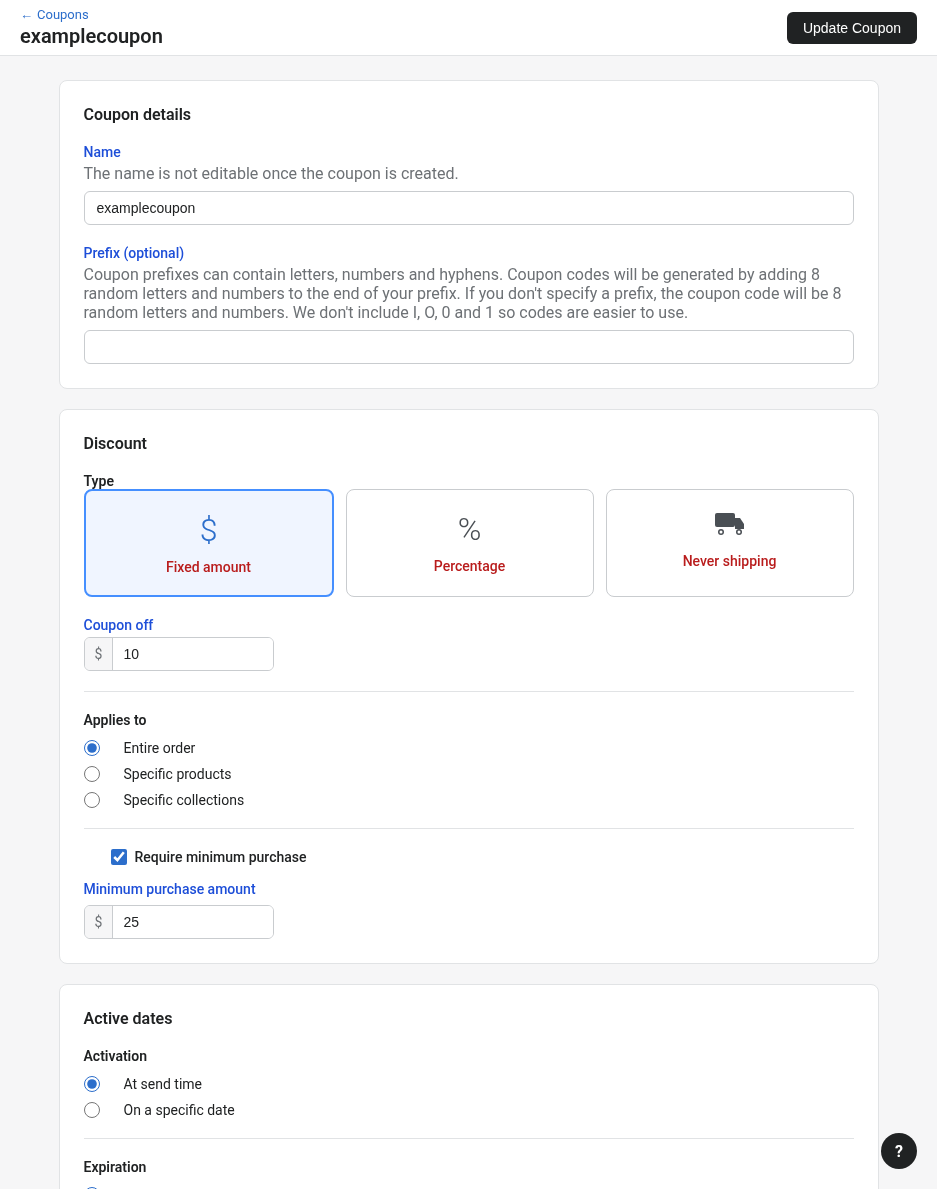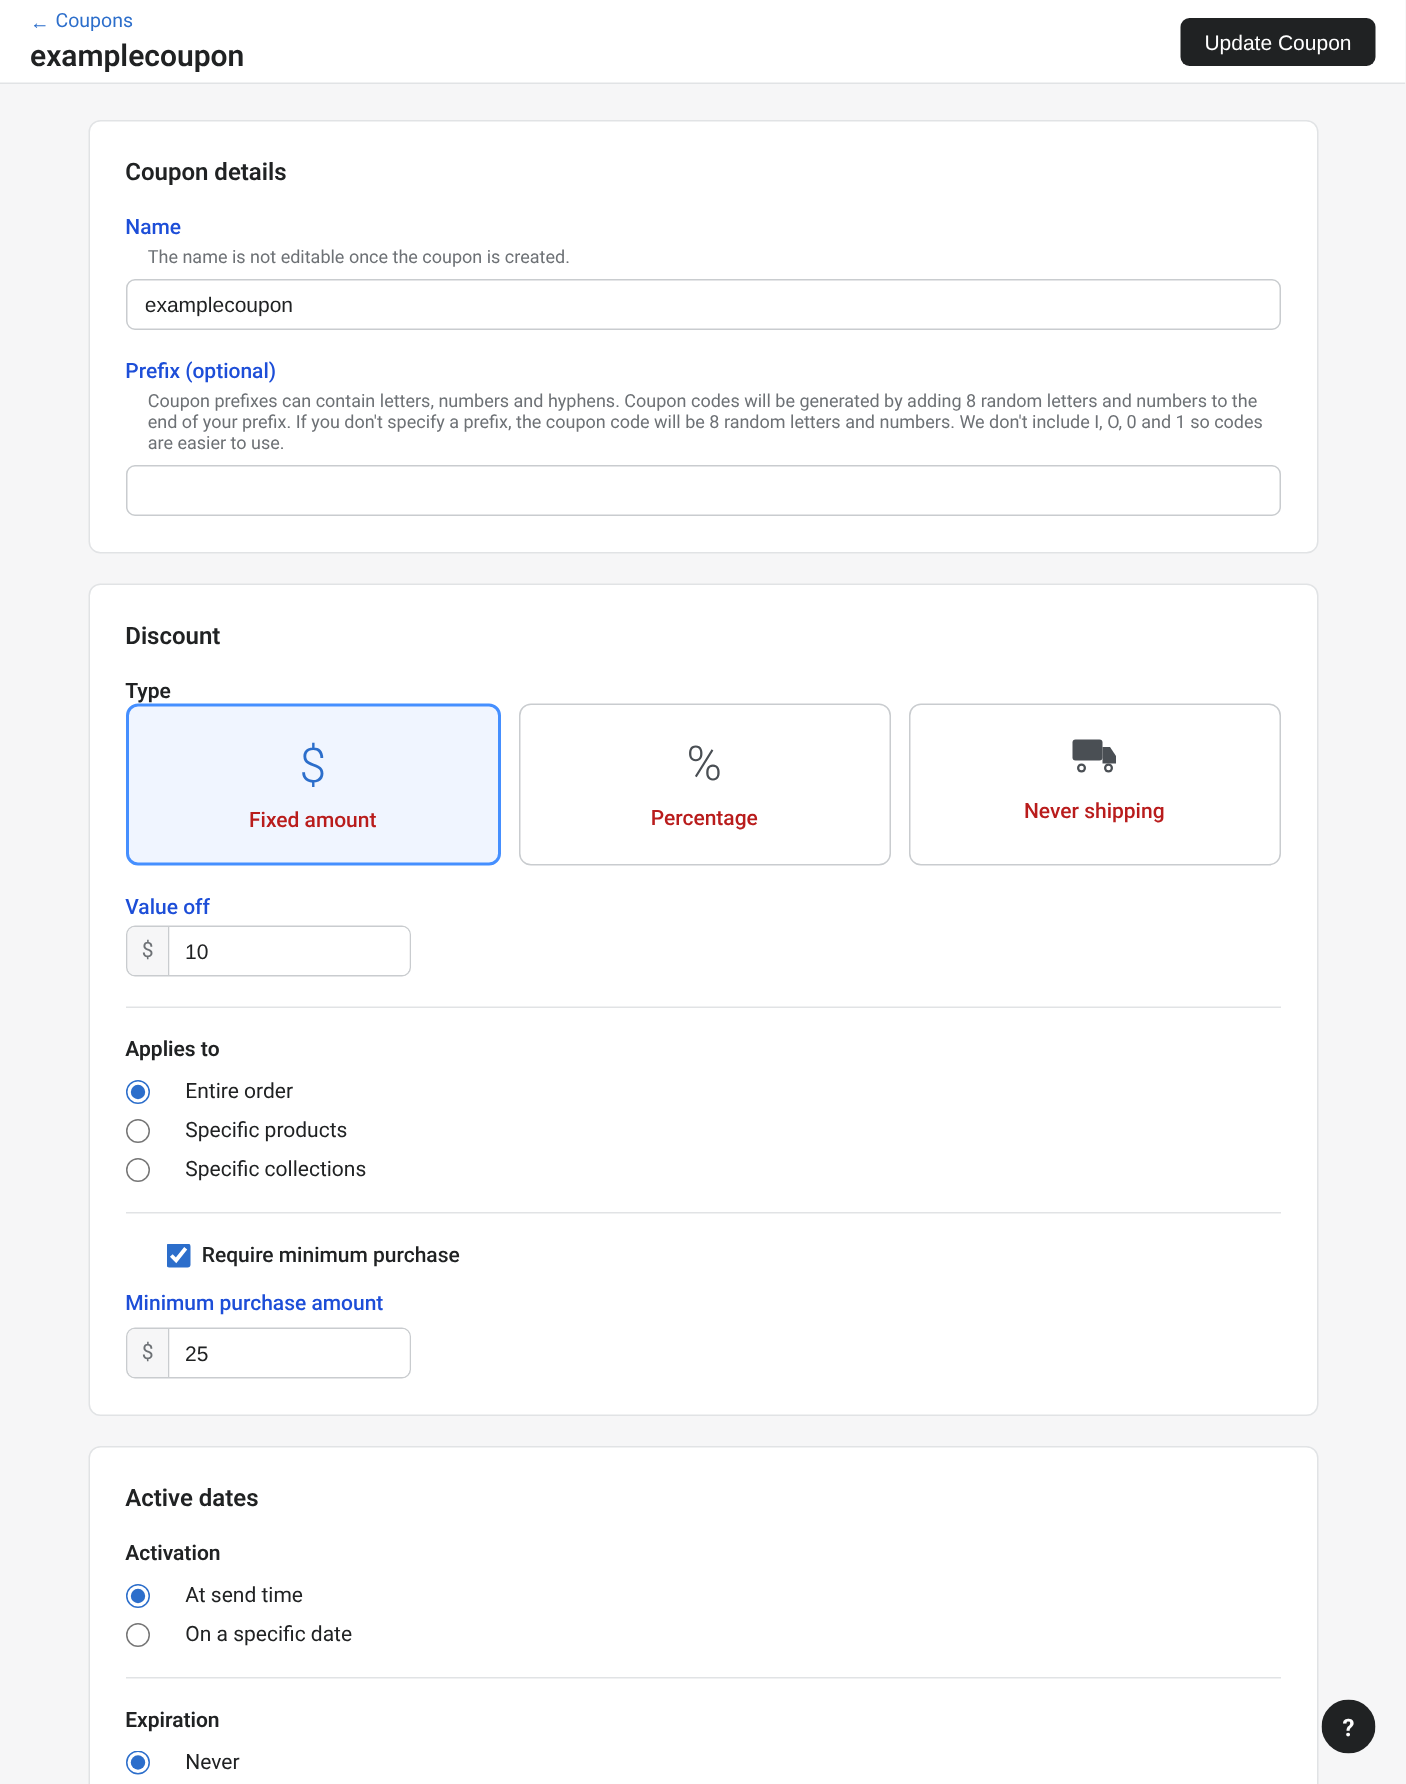--- a/index.html
+++ b/index.html
@@ -70,24 +70,23 @@
       margin-bottom: 20px;
     }
     .field-group:last-child { margin-bottom: 0; }
     .field-label {
       font-size: 14px;
       font-weight: 500;
       margin-bottom: 4px;
       color: #1d4ed8;
     }
     .field-hint {
-      font-size: 12px;
+      font-size: 16px;
       color: #6d7175;
       margin-bottom: 8px;
-      margin-left: 15px;
     }
     .text-input {
       width: 100%;
       padding: 8px 12px;
       border: 1px solid #c9cccf;
       border-radius: 6px;
       font-size: 14px;
       color: #202223;
       outline: none;
       background: #fff;
@@ -281,21 +280,21 @@
             <circle cx="25" cy="22" r="3" fill="#4a4f54"></circle>
             <circle cx="7" cy="22" r="1.5" fill="#fff"></circle>
             <circle cx="25" cy="22" r="1.5" fill="#fff"></circle>
           </svg>
         </span>
         <span class="type-label">Never shipping</span>
       </div>
     </div>
 
     <div class="field-group">
-      <div class="field-label">Value off</div>
+      <div class="field-label">Coupon off</div>
       <div class="value-field">
         <span class="value-prefix">$</span>
         <input class="value-input" type="text" value="10" style="">
       </div>
     </div>
 
     <hr class="divider">
 
     <div>
       <div class="applies-to-label">Applies to</div>

